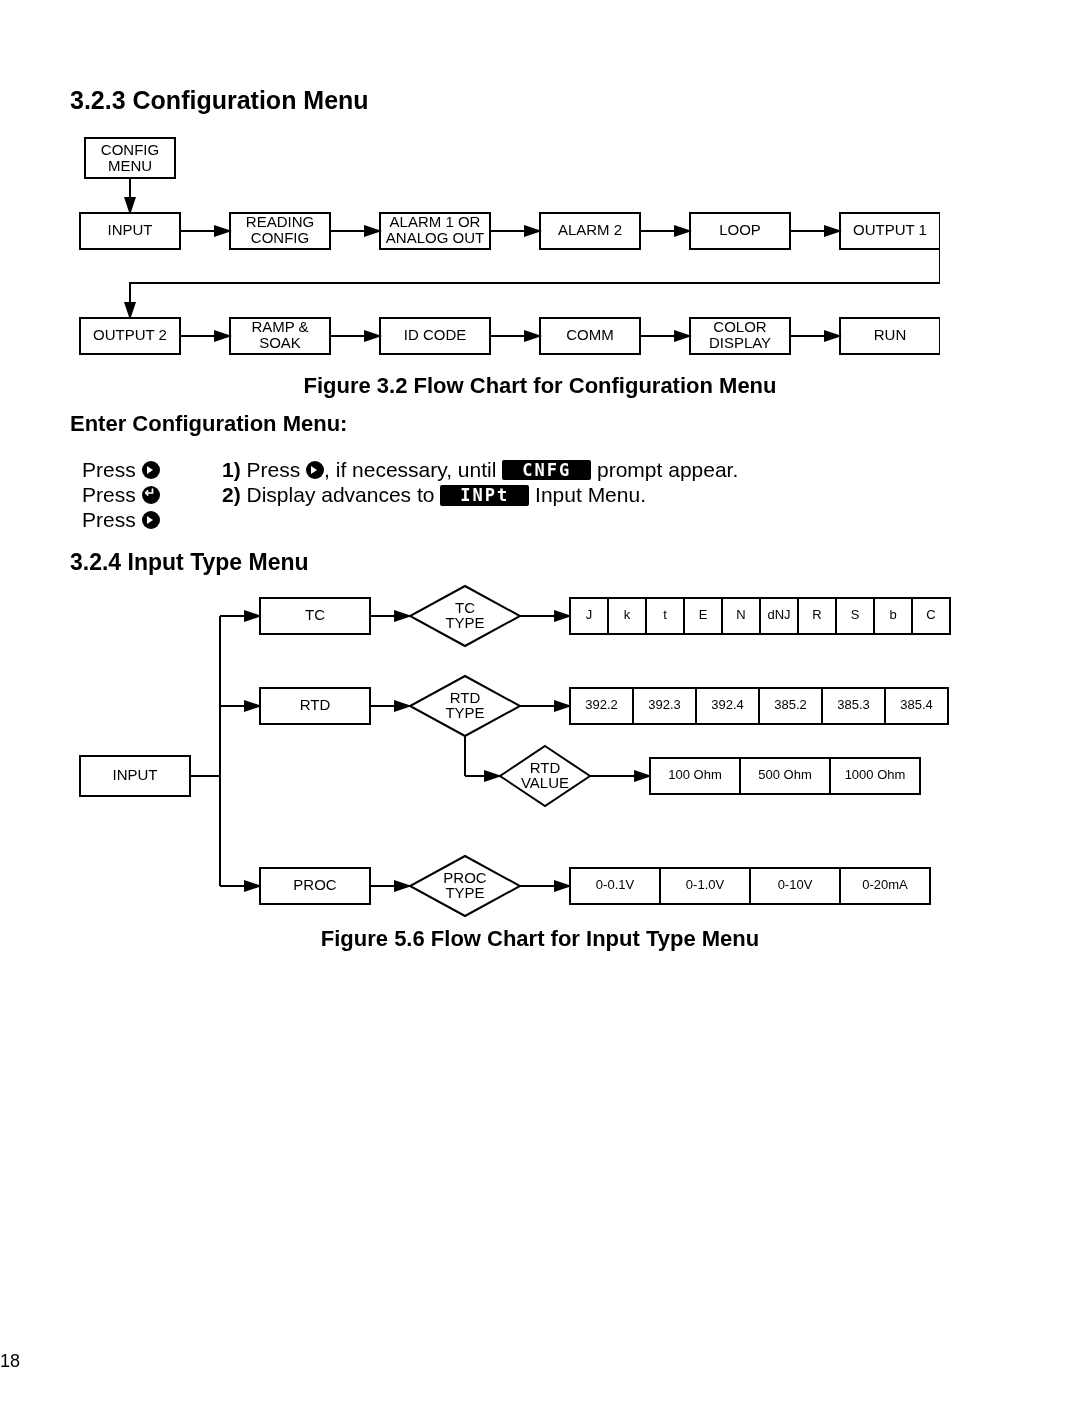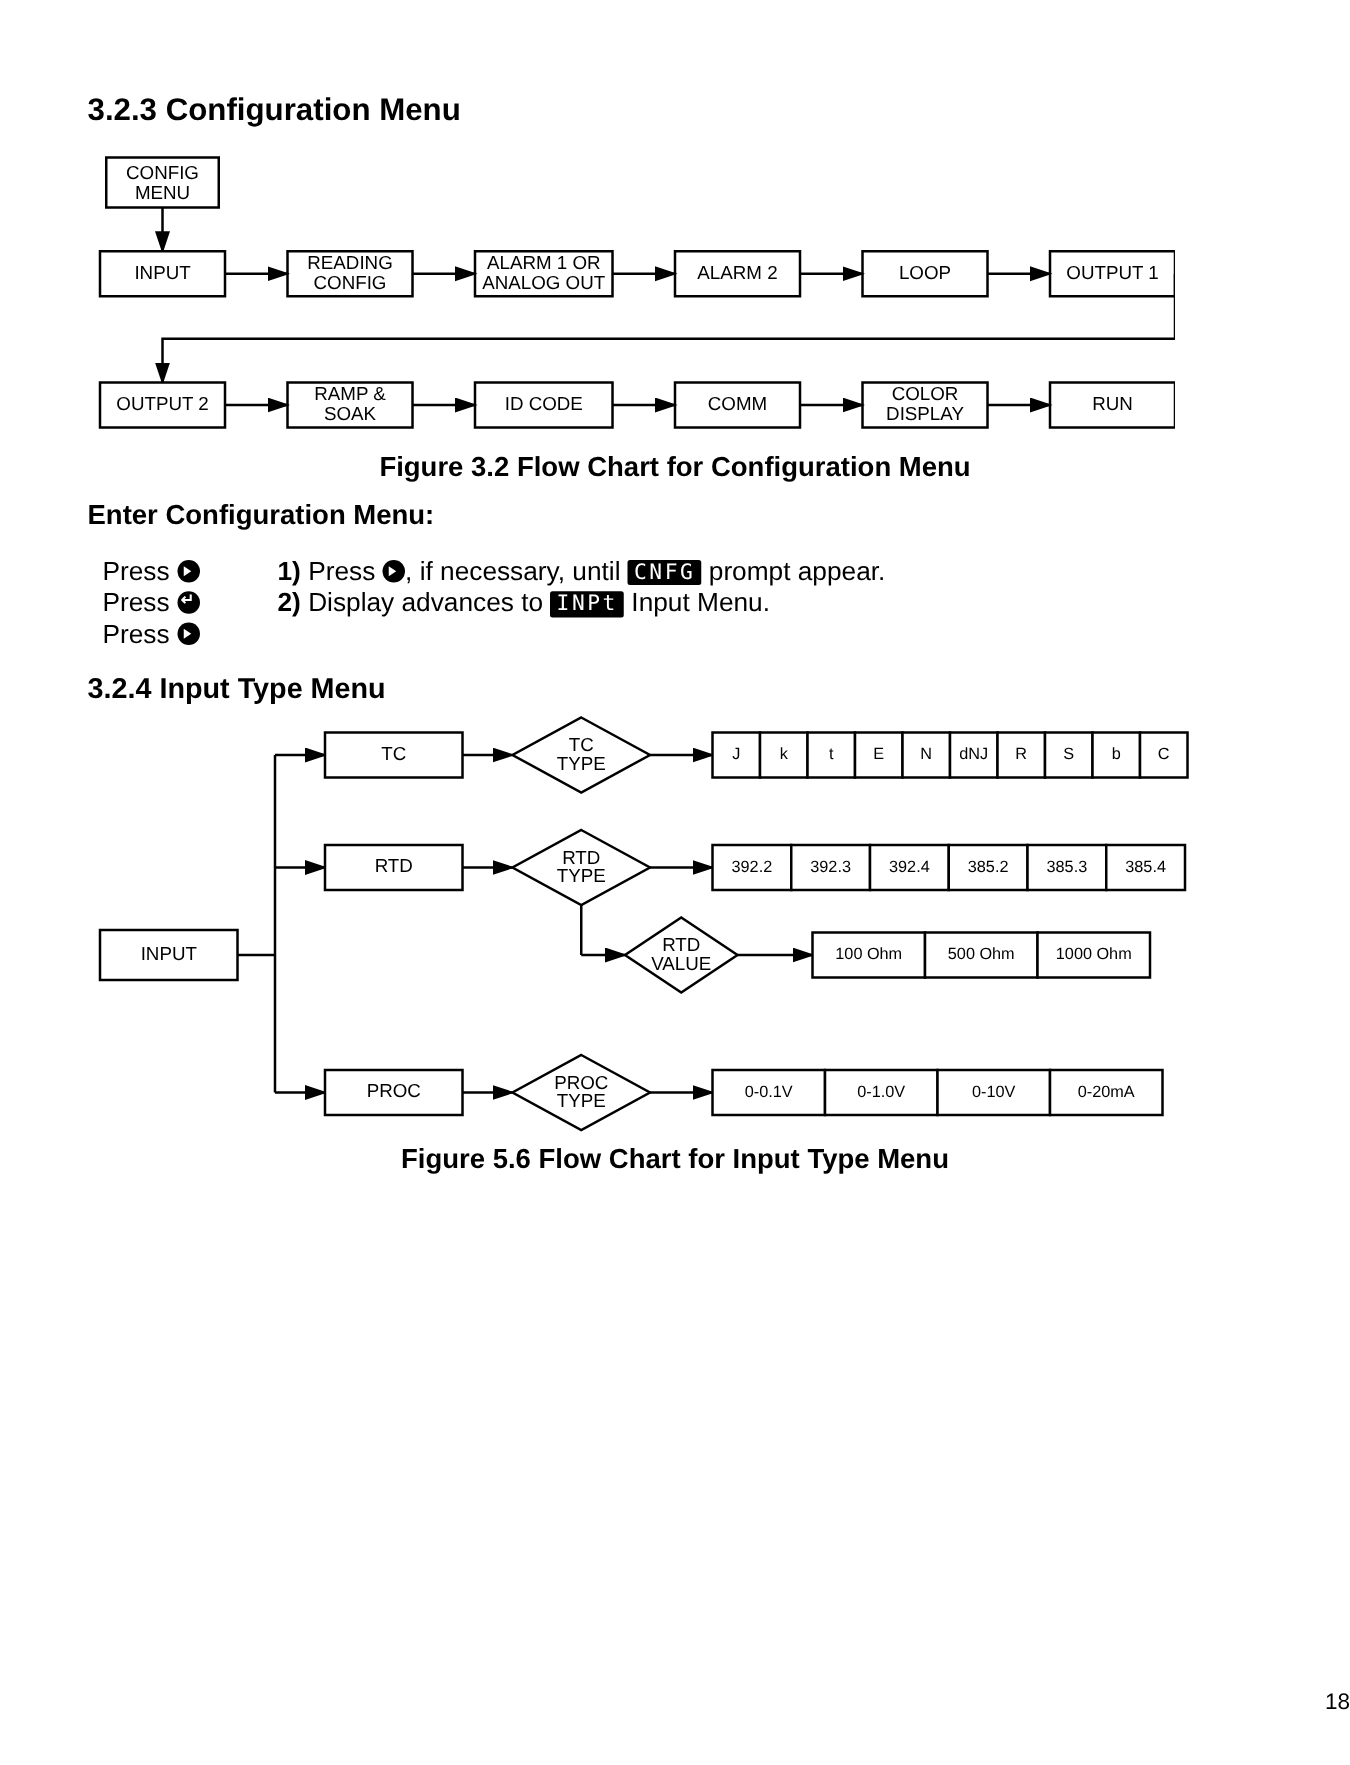--- a/index.html
+++ b/index.html
@@ -1,30 +1,30 @@
 <!DOCTYPE html>
 <html><head>
 <meta charset="utf-8">
 <style>
   html,body{margin:0;padding:0;background:#fff;color:#000;font-family:Arial,Helvetica,sans-serif}
   .page{width:1080px;height:1412px;position:relative;padding:70px 70px 0 70px;box-sizing:border-box}
-  .h-sec{font-weight:700;font-size:25px;margin:4px 0 18px 0}
+  .h-sec{font-weight:700;font-size:25px;margin:16px 0 18px 0}
   .sub-sec{font-weight:700;font-size:23px;margin:16px 0 0 0}
   .cap{font-weight:700;font-size:22px;text-align:center;}
   .sub-h{font-weight:700;font-size:22px;margin:12px 0 20px 0}
-  .pnum{position:absolute;bottom:40px;left:0;width:1080px;text-align:right;font-size:18px}
+  .pnum{position:absolute;bottom:40px;left:0;width:1080px;text-align:left;font-size:18px}
   svg{display:block}
   .bx{fill:#fff;stroke:#000;stroke-width:2}
   .txt{font-family:Arial,Helvetica,sans-serif;font-size:15px;text-anchor:middle;dominant-baseline:middle}
   .con{stroke:#000;stroke-width:2;fill:none}
   .body{font-size:21px;line-height:1.2}
   .tbl{display:grid;grid-template-columns:140px auto;margin-left:12px}
   .tbl .l{padding-right:10px}
-  .badge{display:inline-block;background:#000;color:#fff;font-family:monospace;font-weight:400;
-    padding:0 5px;border-radius:2px;font-size:17px;letter-spacing:2px;vertical-align:1px}
+  .badge{display:inline-block;background:#000;color:#fff;font-family:monospace;font-weight:700;
+    padding:0 20px;border-radius:2px;font-size:17px;letter-spacing:2px;vertical-align:1px}
   .icn{display:inline-block;width:18px;height:18px;border-radius:50%;background:#000;vertical-align:-2px;
     position:relative}
   .icn.arrow::after{content:"";position:absolute;left:5px;top:5px;width:0;height:0;
     border-top:4px solid transparent;border-bottom:4px solid transparent;border-left:6px solid #fff}
   .icn.enter::after{content:"↵";color:#fff;position:absolute;left:3px;top:-1px;font-size:13px;font-weight:700}
   .enter-text .step b{font-weight:700}
 </style>
 </head>
 <body>
 

